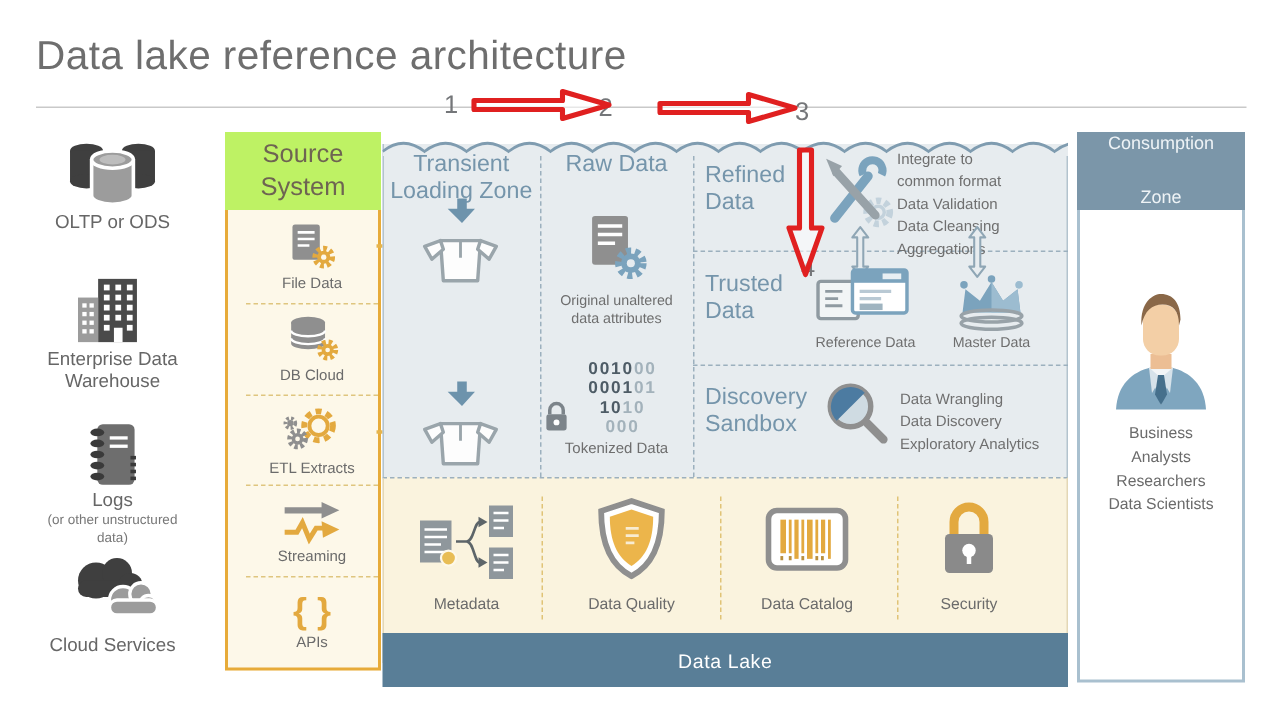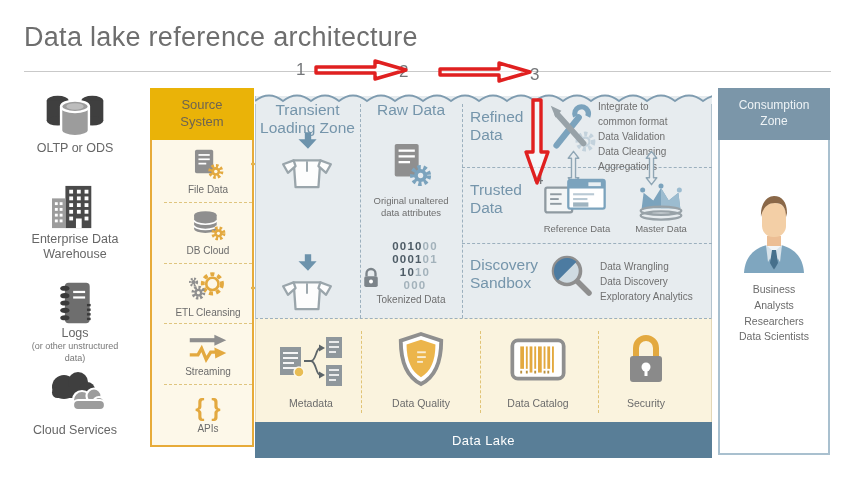--- a/index.html
+++ b/index.html
@@ -12,23 +12,23 @@
   
   .step-num{color:#747679;font-size:17px;z-index:6;}
   .red-arrow{z-index:6;}
   
   .src{left:6px;width:138px;text-align:center;}
   .src-lbl{left:6px;width:138px;text-align:center;font-size:12.5px;color:#666;line-height:1.22;}
   .src-sub{left:6px;width:138px;text-align:center;font-size:9px;color:#777;line-height:1.3;}
   
   .ss{left:150px;top:88px;width:104px;height:359px;background:#fdf8e9;
       border:2px solid #e7ab39;box-sizing:border-box;}
-  .ss-header{position:absolute;left:-2px;top:-2px;right:-2px;height:52px;background:#eab308;
+  .ss-header{position:absolute;left:-2px;top:-2px;right:-2px;height:52px;background:#bef264;
       display:flex;flex-direction:column;align-items:center;justify-content:center;
-      color:#6e6452;font-size:13px;line-height:1.3;}
+      color:#6e6452;font-size:17px;line-height:1.3;}
   .ss-items{position:absolute;left:0;right:0;top:52px;bottom:0;display:flex;flex-direction:column;margin-left:12px;}
   .ss-item{flex:1;display:flex;flex-direction:column;align-items:center;justify-content:center;
       border-bottom:1px dashed #dfc57f;}
   .ss-item:last-child{border-bottom:none;}
   .ss-item .lbl{font-size:10px;color:#6b6b6b;margin-top:3px;}
   
   .lake{left:255px;top:88px;width:457px;height:358px;}
   .lake-upper{position:absolute;left:0;top:8px;width:457px;height:222px;background:#e7ecef;
       border-left:1px solid #b3c3ce;border-right:1px solid #b3c3ce;box-sizing:border-box;}
   .wave{position:absolute;left:0;top:0;width:457px;height:16px;}
@@ -43,21 +43,21 @@
   
   .services{position:absolute;left:0;top:230px;width:457px;height:124px;background:#faf3de;
       border-top:1px dashed #9cb0be;border-left:1px solid #e3d7b6;border-right:1px solid #e3d7b6;box-sizing:border-box;}
   .svc-div{position:absolute;top:12px;height:82px;width:0;border-left:1px dashed #e0c376;}
   .svc-lbl{position:absolute;width:110px;text-align:center;font-size:10.5px;color:#6b6b6b;top:78px;}
   .banner{position:absolute;left:0;top:334px;width:457px;height:36px;background:#597e97;
       color:#fff;display:flex;align-items:center;justify-content:center;font-size:13px;letter-spacing:.4px;}
   
   .cz{left:718px;top:88px;width:112px;height:367px;background:#fff;border:2px solid #a9c0cf;box-sizing:border-box;}
   .cz-header{position:absolute;left:-2px;top:-2px;right:-2px;height:52px;background:#7b96a9;
-      display:flex;flex-direction:column;align-items:center;justify-content:center;
+      display:flex;flex-direction:column;align-items:center;justify-content:space-between;
       color:#eef3f6;font-size:12px;line-height:1.3;}
   .cz-audience{position:absolute;left:0;right:0;top:192px;text-align:center;
       font-size:10.5px;color:#6b6b6b;line-height:1.5;}
 </style>
 </head>
 <body>
 
 <div class="stage">
 
   <div class="abs page-title">Data lake reference architecture</div>
@@ -207,21 +207,21 @@
       <div class="ss-item">
         <svg width="44" height="35" viewBox="0 0 46 40">
           <circle cx="28" cy="17" r="11" fill="none" stroke="#e3a93f" stroke-width="4.4" stroke-dasharray="4.6 3.6"></circle>
           <circle cx="28" cy="17" r="7" fill="none" stroke="#e3a93f" stroke-width="3"></circle>
           <circle cx="12" cy="27" r="6" fill="none" stroke="#8f8f8f" stroke-width="3.8" stroke-dasharray="2.6 2"></circle>
           <circle cx="12" cy="27" r="4.5" fill="#8f8f8f"></circle>
             <circle cx="12" cy="27" r="1.8" fill="#fdf8e9"></circle>
           <circle cx="6.5" cy="15" r="3.8" fill="none" stroke="#8f8f8f" stroke-width="2.8" stroke-dasharray="2 1.6"></circle>
           <circle cx="6.5" cy="15" r="2.4" fill="#8f8f8f"></circle>
         </svg>
-        <div class="lbl">ETL Cleansing</div>
+        <div class="lbl">ETL Extracts</div>
       </div>
       <div class="ss-item">
         <svg width="44" height="31" viewBox="0 0 46 34">
           <line x1="3" y1="9" x2="31" y2="9" stroke="#8f8f8f" stroke-width="4.5"></line>
           <path d="M30 3 L43 9 L30 15 Z" fill="#8f8f8f"></path>
           <path d="M3 25 h9 l4 -7 l5 12 l5 -8 h5" stroke="#e3a93f" stroke-width="3.6" fill="none"></path>
           <path d="M30 17 L43 23 L31 29 Z" fill="#e3a93f"></path>
         </svg>
         <div class="lbl">Streaming</div>
       </div>

